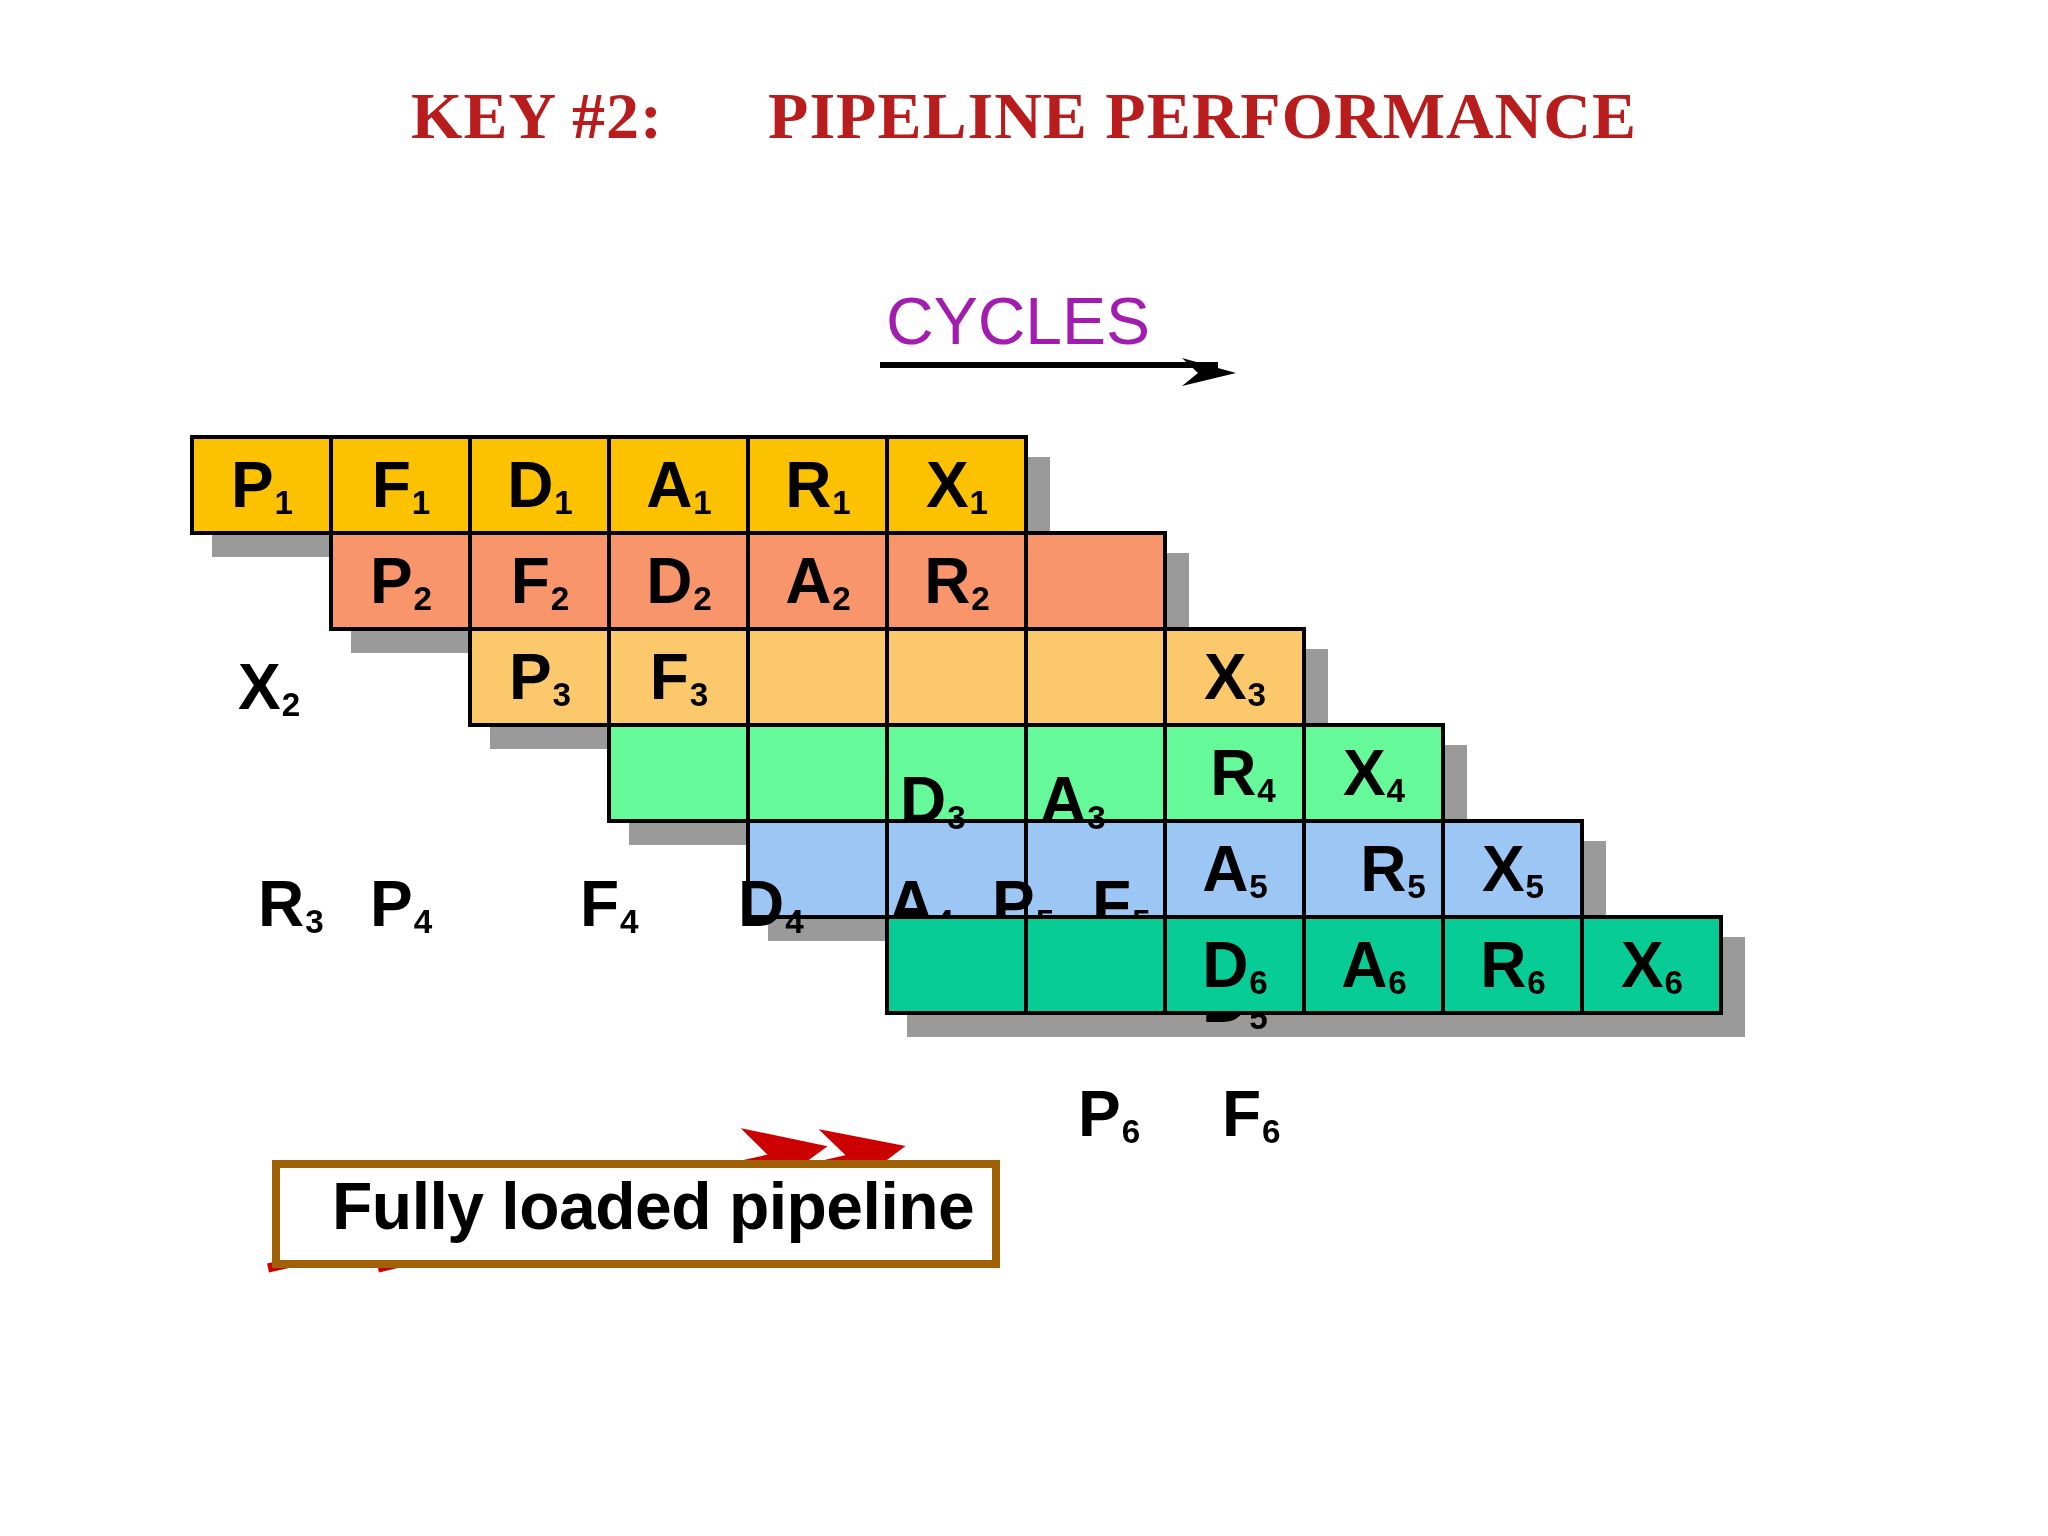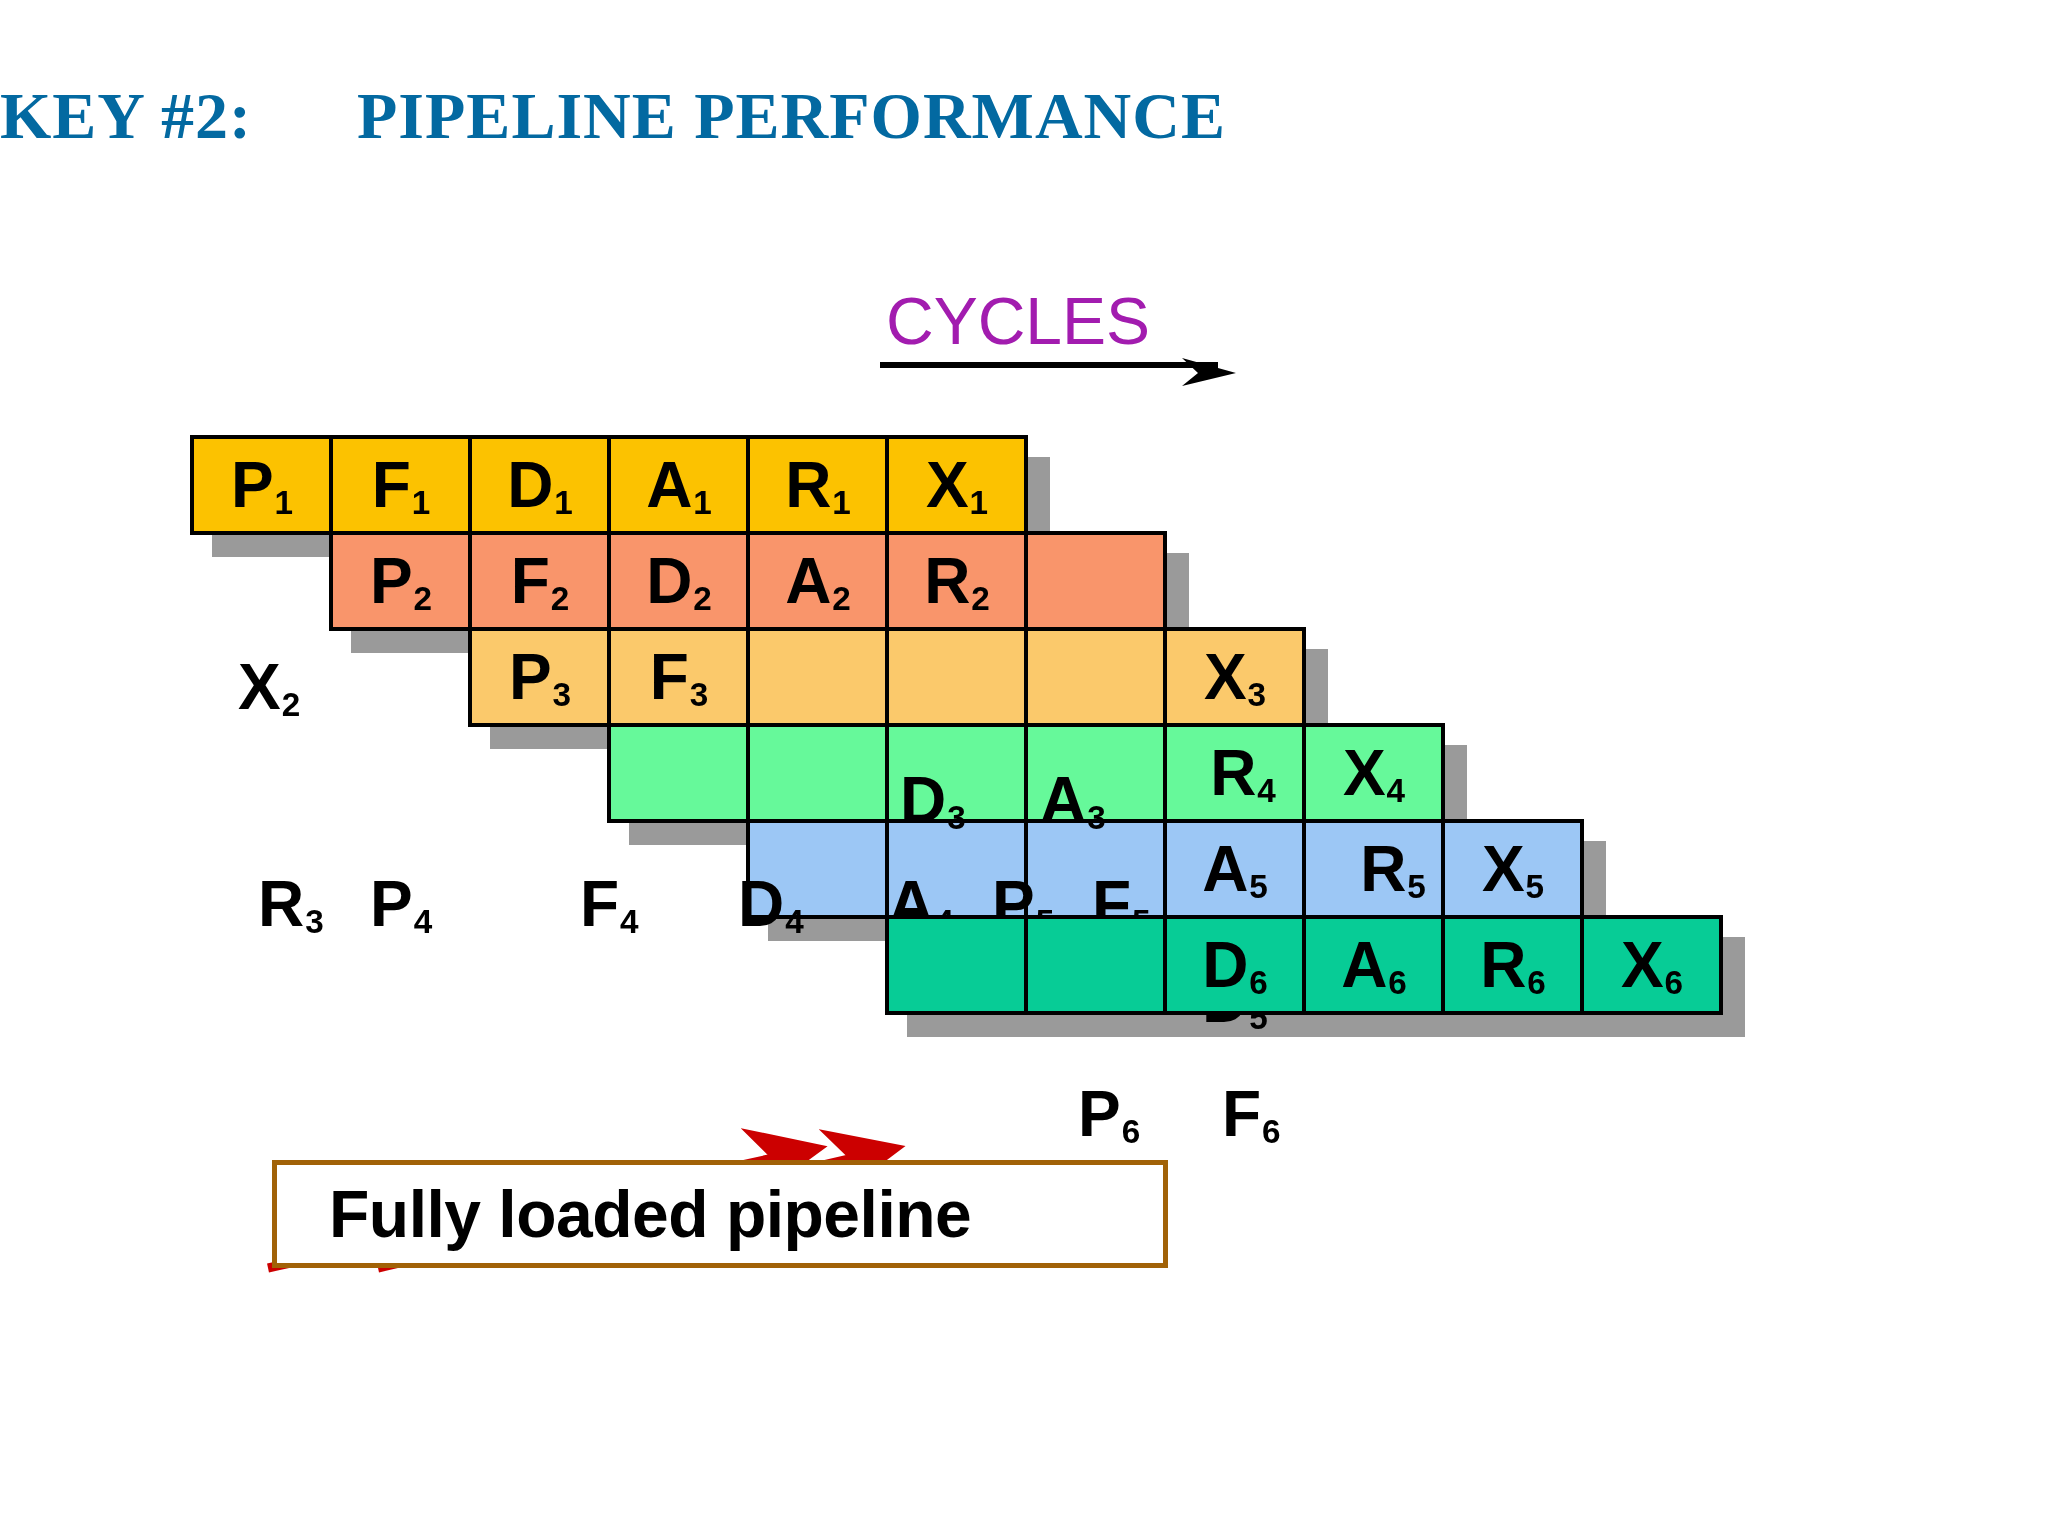--- a/index.html
+++ b/index.html
@@ -15,26 +15,26 @@
     overflow: hidden;
     font-family: "Liberation Sans", sans-serif;
   }
 
   
   #title {
     position: absolute;
     left: 0;
     top: 78px;
     width: 2048px;
-    text-align: left;
+    text-align: center;
     font-family: "Liberation Serif", serif;
     font-weight: bold;
     font-size: 66px;
     letter-spacing: 1px;
-    color: #0369a1;
+    color: #b91c1c;
     white-space: pre;
   }
 
   
   #cycles-group {
     position: absolute;
     left: 880px;
     top: 288px;
     width: 370px;
     height: 110px;
@@ -139,27 +139,26 @@
     position: relative;
     bottom: -0.22em;
     left: 0.03em;
   }
 
   
   #callout-box {
     position: absolute;
     left: 272px;
     top: 1160px;
-    width: 896px;
+    width: 728px;
     height: 108px;
     box-sizing: border-box;
-    border: 5px solid #a16207;
+    border: 8px solid #a16207;
     background: #ffffff;
     display: flex;
-    align-items: center;
     z-index: 8;
   }
   #callout-text {
     font-size: 66px;
     font-weight: bold;
     color: #000000;
     padding-left: 52px;
     letter-spacing: -0.5px;
     white-space: nowrap;
   }

